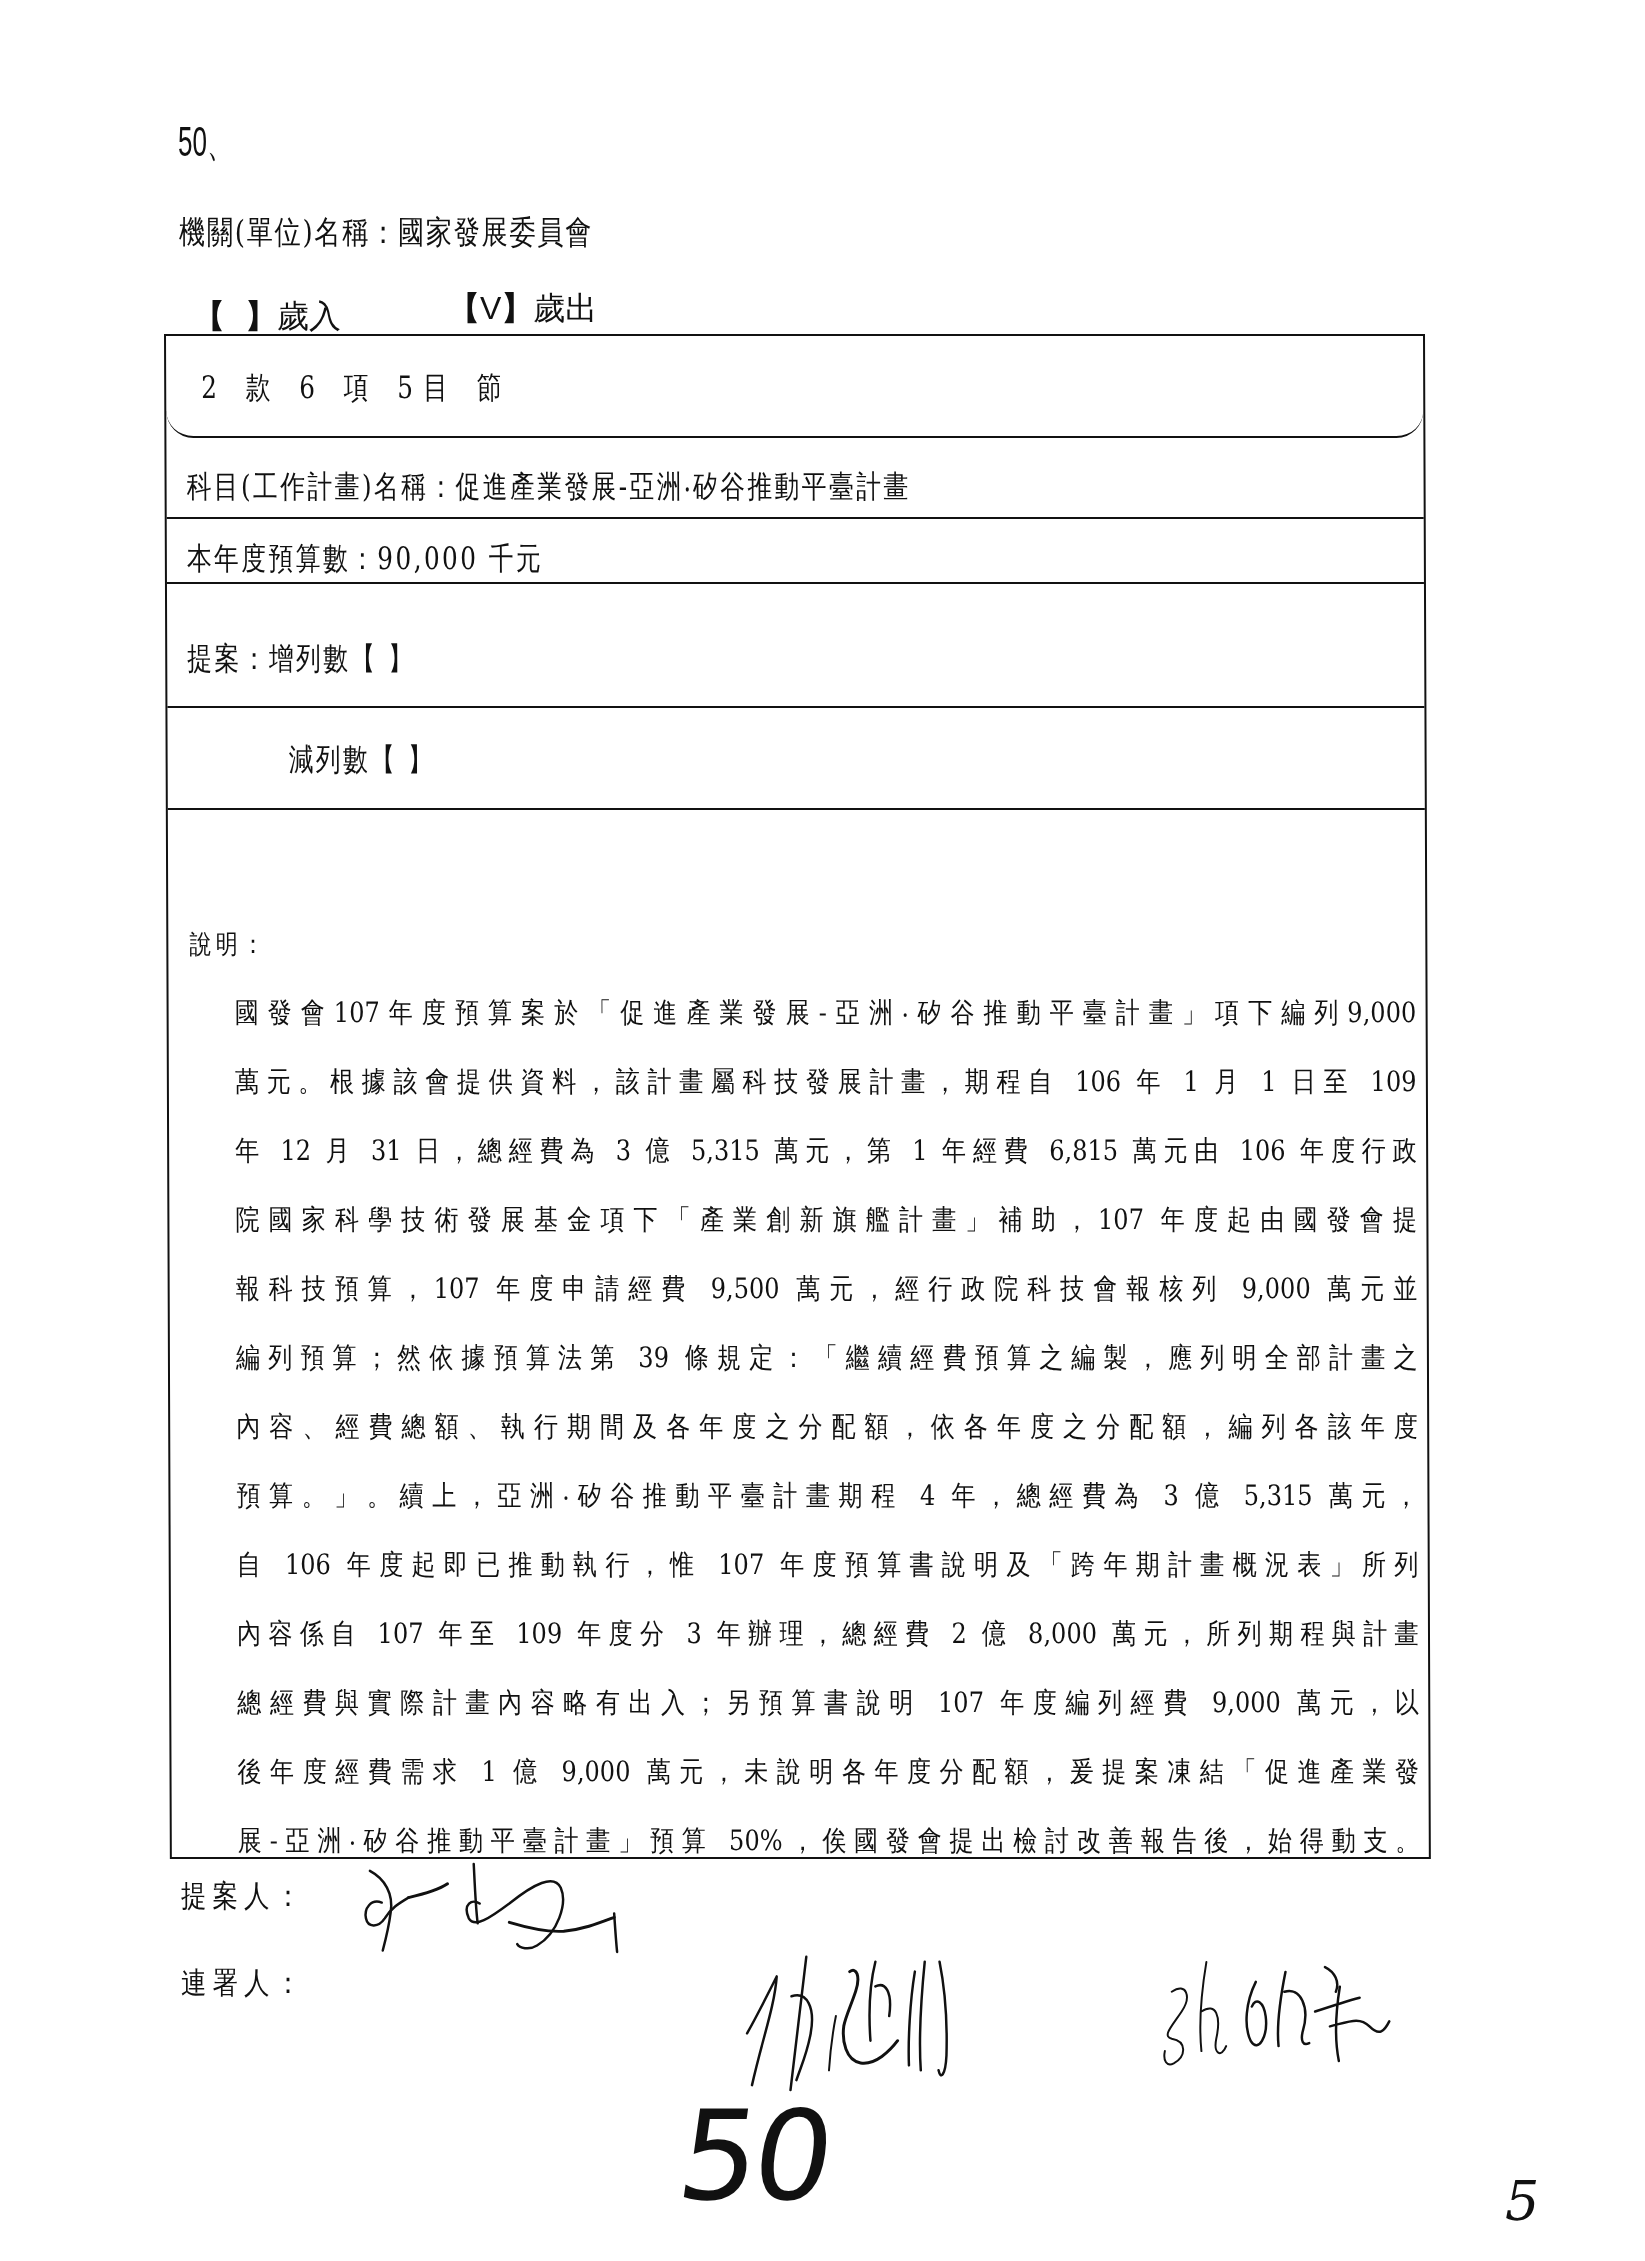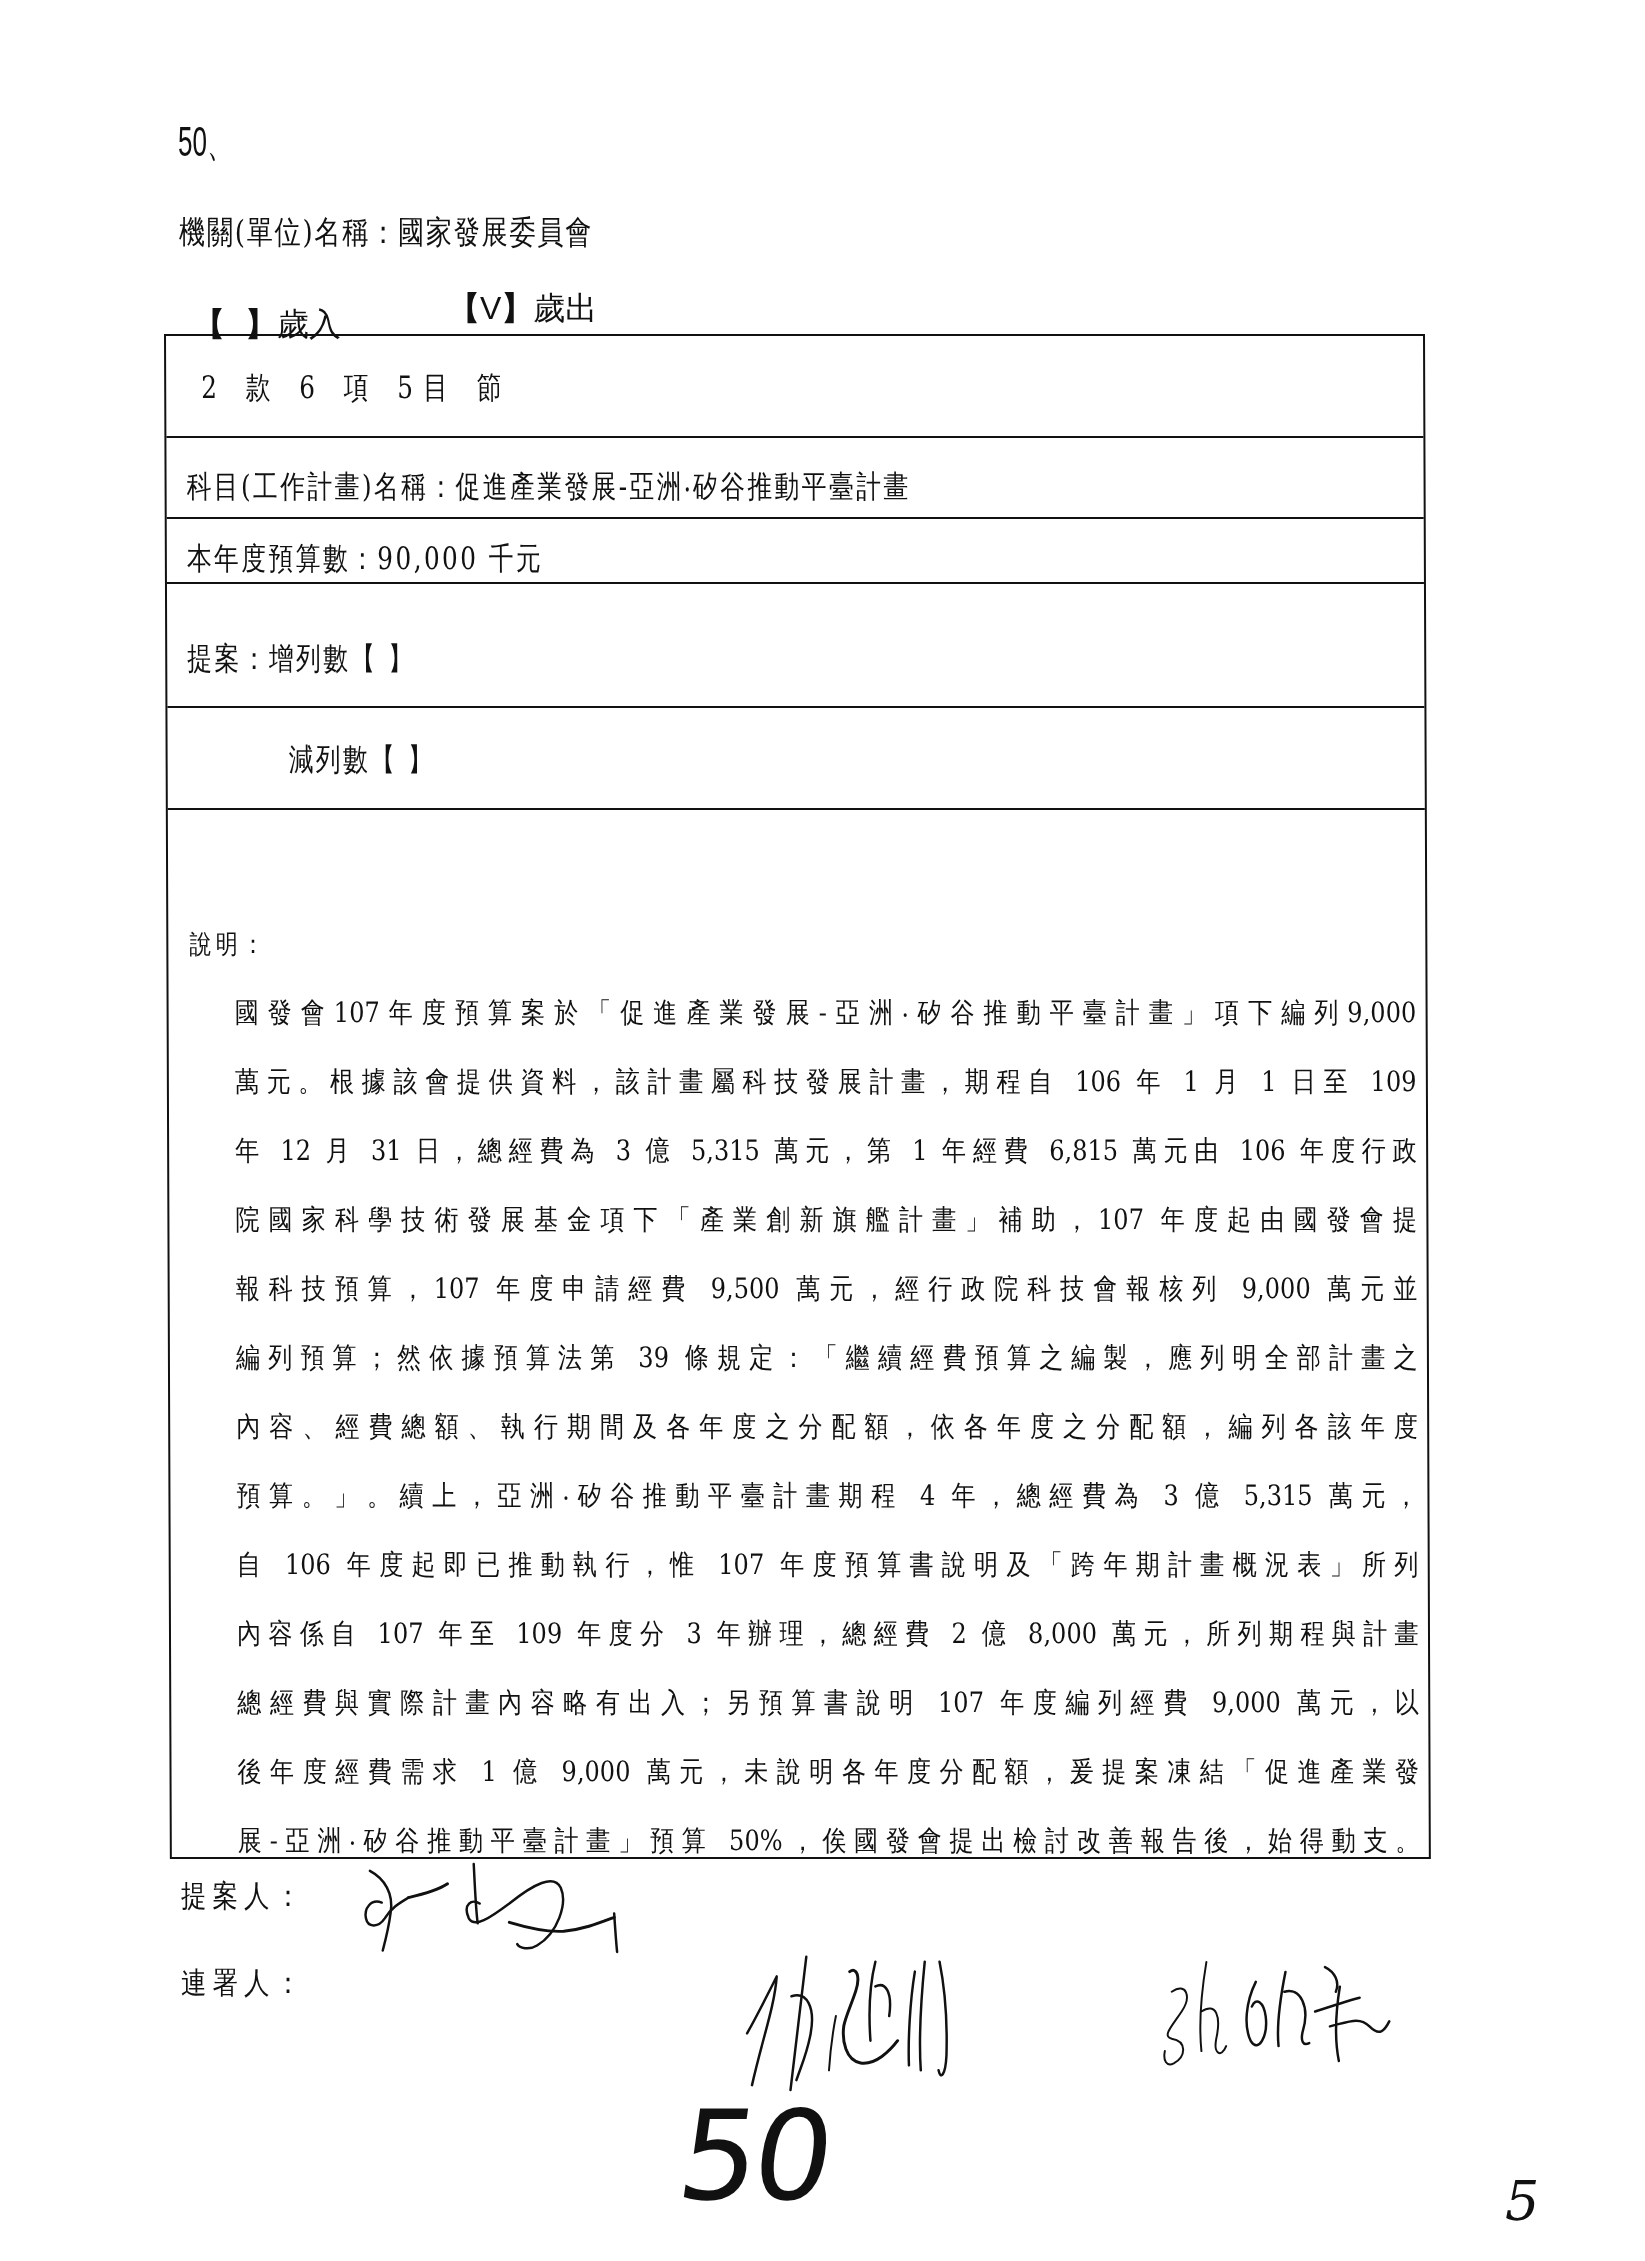--- a/index.html
+++ b/index.html
@@ -6,34 +6,34 @@
   body {
     width: 1646px; height: 2261px; position: relative; overflow: hidden;
     font-family: "DejaVu Serif", "Liberation Serif", serif;
     color: #111111;
   }
   .abs { position: absolute; white-space: nowrap; }
   .item-no { left: 178px; top: 117px; font-size: 42px; line-height: 49px; font-family: "Liberation Sans", sans-serif; transform: scaleX(0.62); transform-origin: left center; }
   .agency { left: 179px; top: 213px; font-size: 32px; line-height: 38px; letter-spacing: 2px; transform: scaleX(0.82); transform-origin: left center; }
   .budget-type { left: 193px; top: 289px; font-size: 32px; line-height: 38px; }
   .budget-type span { display: inline-block; }
-  .bt-rev { position: absolute; left: 0; top: 16px; }
+  .bt-rev { position: absolute; left: 0; top: 8px; }
   .bt-exp { position: absolute; left: 255px; top: 0; }
   .bracket { font-weight: bold; }
 
   .form-box {
     position: absolute; left: 164px; top: 334px; width: 1261px; height: 1525px;
     border: 2px solid #111; box-sizing: border-box;
     transform: skewX(0.22deg); transform-origin: top left;
   }
   .row { position: absolute; left: 0; right: 0; border-bottom: 2px solid #111; box-sizing: border-box; }
   .row-text { position: absolute; left: 20px; font-size: 31px; line-height: 35px; letter-spacing: 3px; transform: scaleX(0.8); transform-origin: left center; white-space: nowrap; }
   .row-text.indent { left: 121px; }
 
-  .row-account { top: 0; height: 102px; }
+  .row-account { top: 0; height: 102px; border-radius: 27px; }
   .row-account .row-text { top: 34px; left: 35px; letter-spacing: 13px; }
   .row-subject { top: 115px; height: 68px; }
   .row-subject .row-text { top: 18px; }
   .row-budget { top: 172px; height: 76px; }
   .row-budget .row-text { top: 33px; }
   .row-increase { top: 272px; height: 100px; }
   .row-increase .row-text { top: 33px; }
   .row-decrease { top: 372px; height: 102px; }
   .row-decrease .row-text { top: 34px; }
   .row-freeze { top: 474px; height: 100px; }

